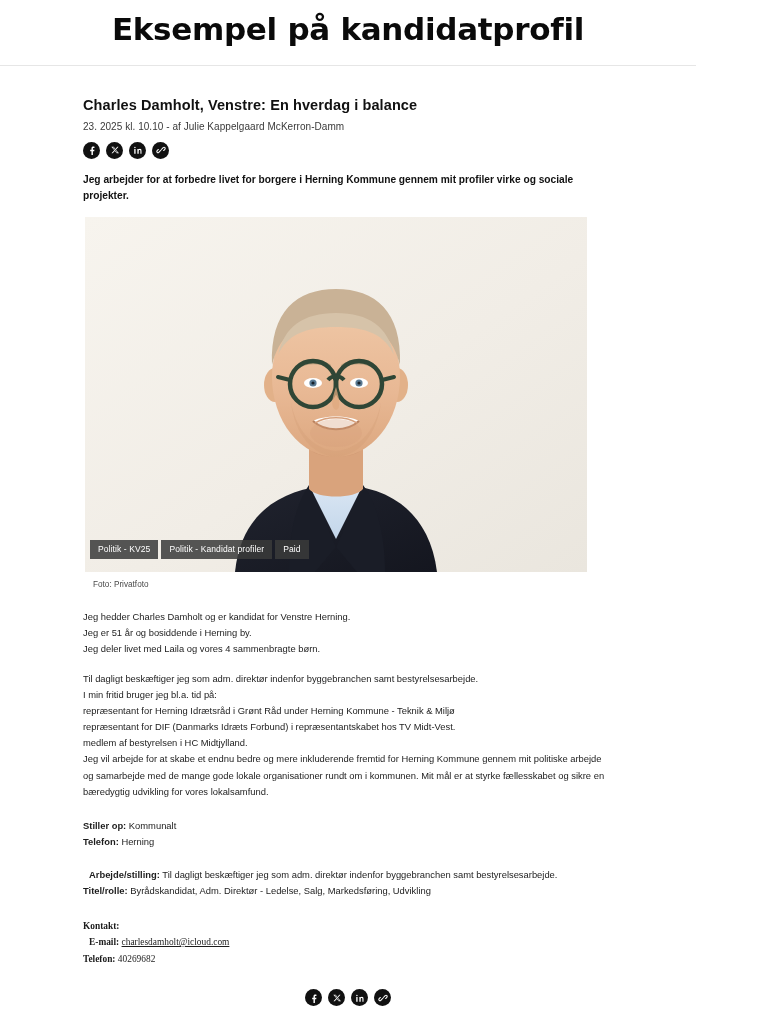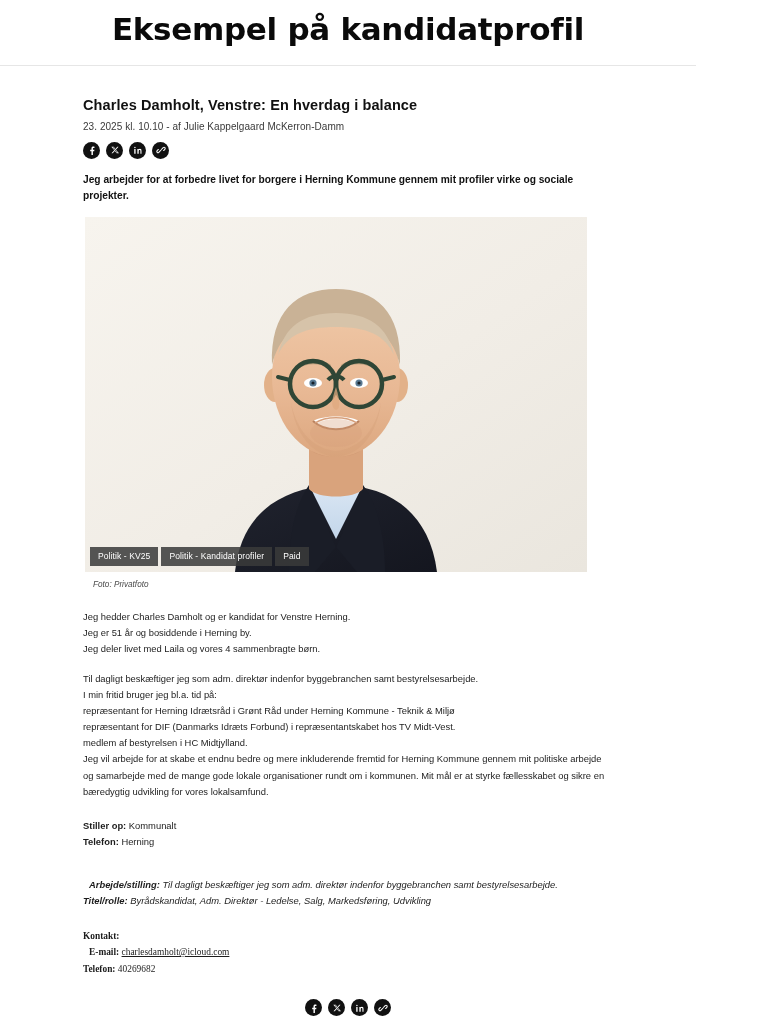--- a/index.html
+++ b/index.html
@@ -123,38 +123,37 @@
     width: 502px;
     height: 355px;
     overflow: hidden;
     background: #f2efe9;
   }
   .photo svg { display: block; width: 100%; height: 100%; }
 
   .tag-row {
     position: absolute;
     left: 5px;
-    bottom: 6px;
+    bottom: 13px;
     display: flex;
     gap: 3px;
     z-index: 3;
     line-height: normal;
   }
   .tag {
     background: rgba(58,58,58,0.86);
     color: #ffffff;
     font-size: 8.5px;
     padding: 4px 8px 5px 8px;
     white-space: nowrap;
     cursor: pointer;
     letter-spacing: 0.1px;
   }
 
   .caption {
-    font-style: italic;
     font-size: 8.2px;
     color: #4a4a4a;
     margin: 8px 0 0 10px;
     line-height: 1.3;
   }
 
   
   .body-block {
     font-size: 9.4px;
     line-height: 1.72;
@@ -170,21 +169,21 @@
 
   .fields {
     font-size: 9.4px;
     line-height: 1.75;
     color: #1c1c1c;
     margin-top: 18px;
   }
   .fields .lbl { font-weight: 700; text-align: right; }
   .field-line { white-space: normal; }
 
-  .fields-2 { margin-top: 26px; font-style: italic; }
+  .fields-2 { margin-top: 16px; }
   .indent { padding-left: 6px; }
 
   .contact {
     font-size: 9.4px;
     line-height: 1.75;
     color: #1c1c1c;
     margin-top: 18px;
     font-family: Liberation Serif, serif;
   }
   .contact .lbl { font-weight: 700; }

